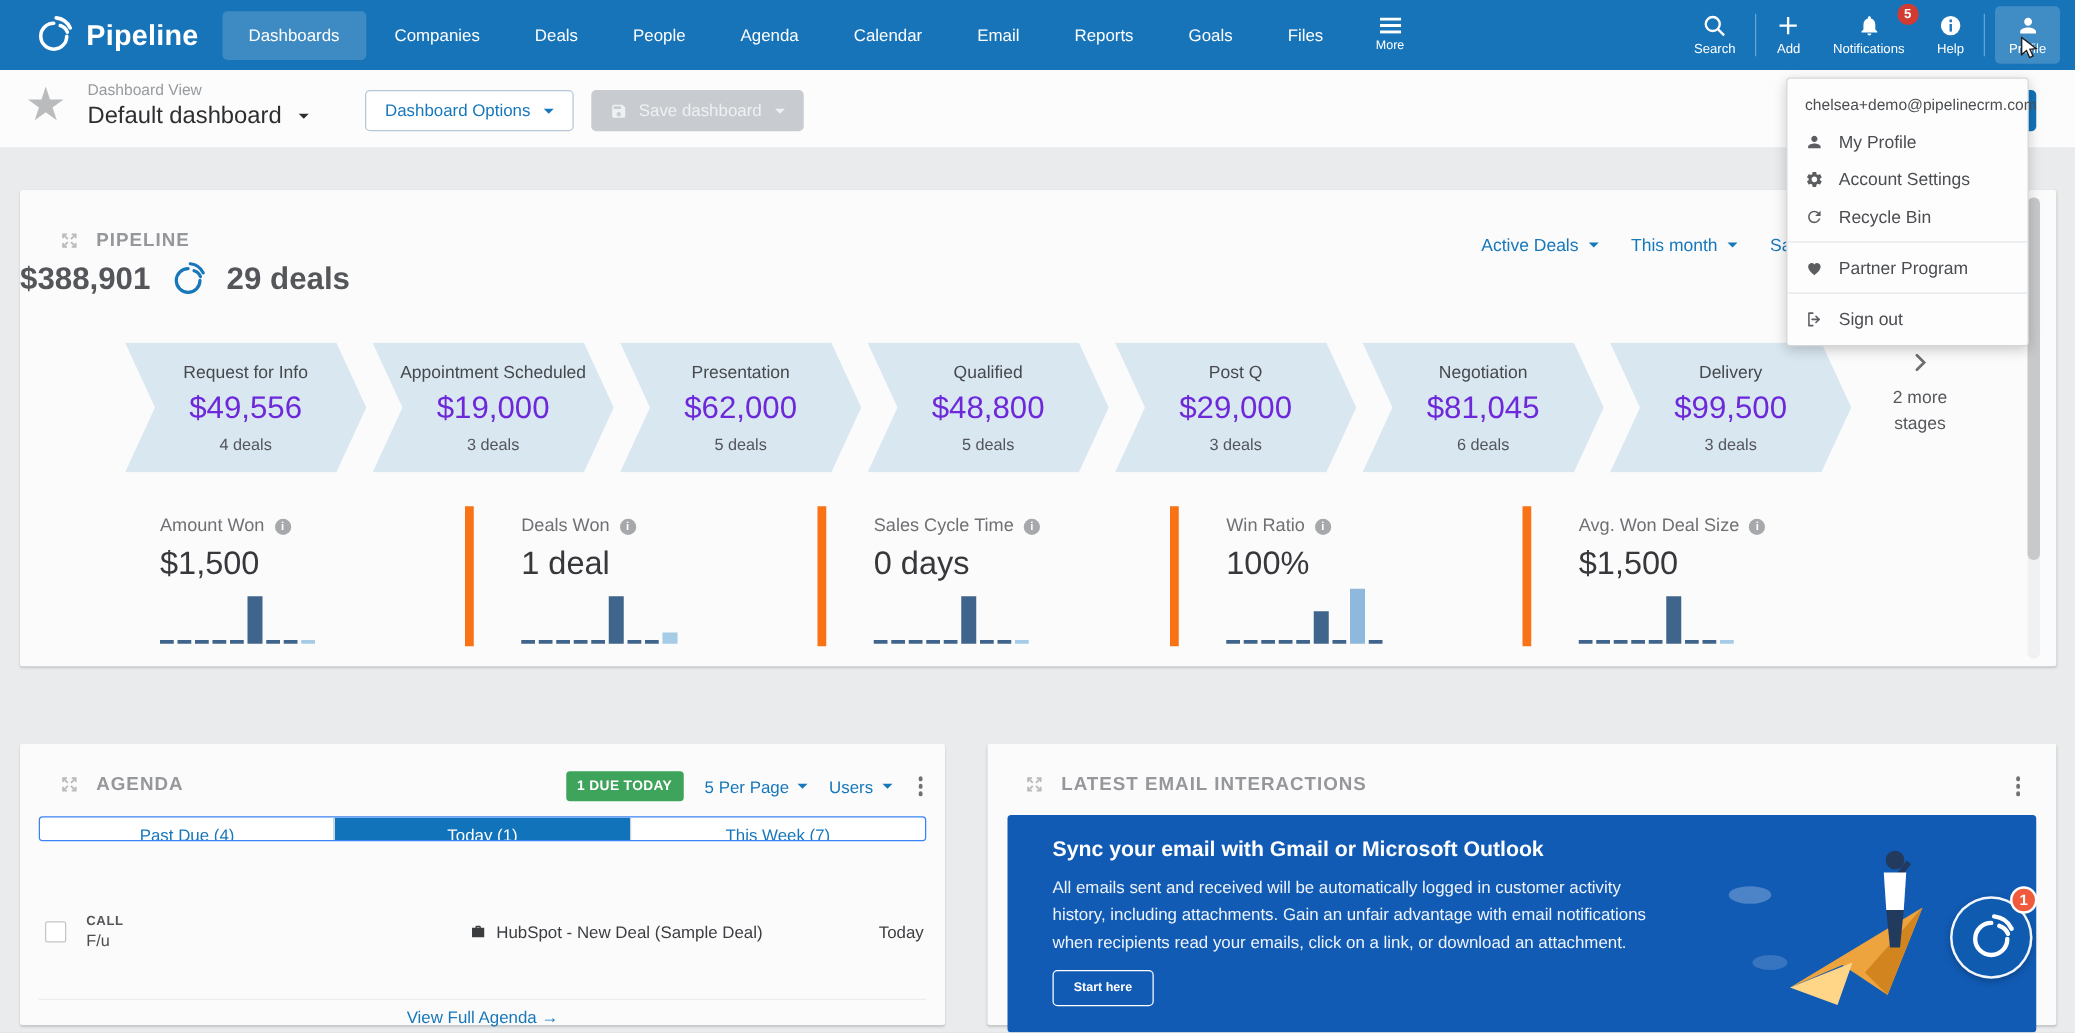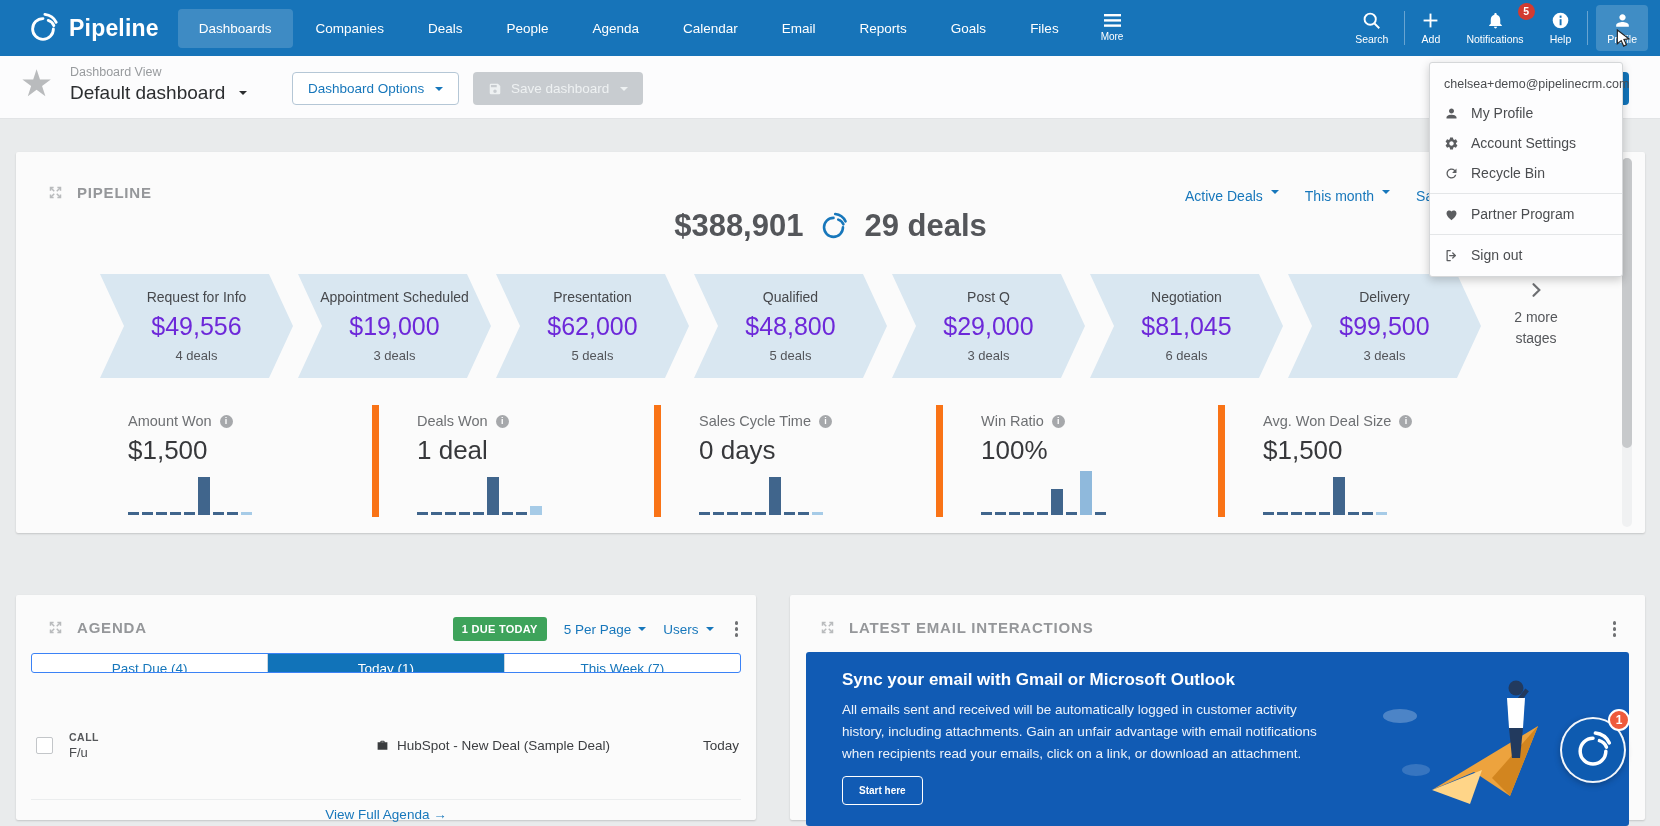--- a/index.html
+++ b/index.html
@@ -38,23 +38,23 @@
   .btn-sliver { position:absolute; left:1570px; top:16px; width:59px; height:33px; background:#1173b9; border-radius:4px; }
 
   
   .panel { position:absolute; background:#fbfbfb; border-radius:2px; box-shadow:0 1px 2px rgba(0,0,0,.16); }
   .panel-head { position:absolute; display:flex; align-items:center; gap:14px; color:#95979a; font-size:15px; font-weight:bold; letter-spacing:.8px; }
   .move-icon { width:15px; height:15px; color:#b9bbbd; }
 
   .pipeline-panel { left:16px; top:152px; width:1629px; height:381px; }
   .pipeline-panel .panel-head { top:32px; left:32px; }
   .filters { position:absolute; top:36px; left:1169px; display:flex; gap:26px; font-size:14px; color:#1777bb; }
-  .filter { display:flex; cursor:pointer; white-space:nowrap; }
+  .filter { display:flex; align-items:center; cursor:pointer; white-space:nowrap; }
   .filter .caret { margin-left:8px; border-width:4px; }
-  .total-row { position:absolute; top:56px; left:0; right:0; display:flex; justify-content:center; align-items:center; gap:15px; font-size:31px; font-weight:bold; color:#54565a; }
+  .total-row { position:absolute; top:56px; left:0; right:0; display:flex; justify-content:flex-start; align-items:center; gap:15px; font-size:25px; font-weight:bold; color:#54565a; }
   .total-row svg { width:31px; height:31px; color:#1777bb; }
 
   .funnel { position:absolute; left:84px; top:122px; height:104px; display:flex; }
   .stage { width:193px; margin-right:5px; background:#d9e7f1; clip-path:polygon(0 0, calc(100% - 24px) 0, 100% 50%, calc(100% - 24px) 100%, 0 100%, 24px 50%); text-align:center; padding-top:15px; cursor:pointer; }
   .stage-name { font-size:14px; color:#46484c; }
   .stage-amount { font-size:25px; color:#6d28d9; margin-top:7px; }
   .stage-deals { font-size:13px; color:#53555a; margin-top:7px; }
   .more-stages { position:absolute; left:1478px; top:128px; width:84px; text-align:center; color:#55575b; font-size:14px; line-height:1.45; cursor:pointer; }
   .more-stages svg { width:20px; height:20px; color:#6d6f72; margin-bottom:2px; }
 

